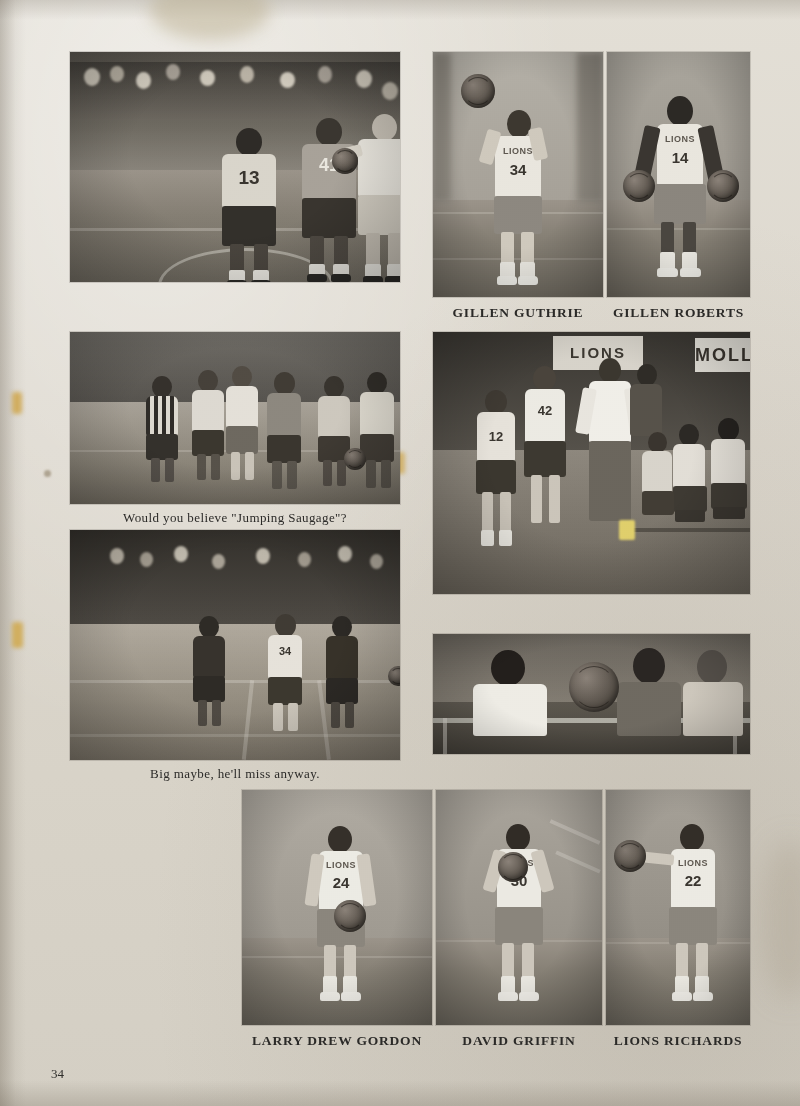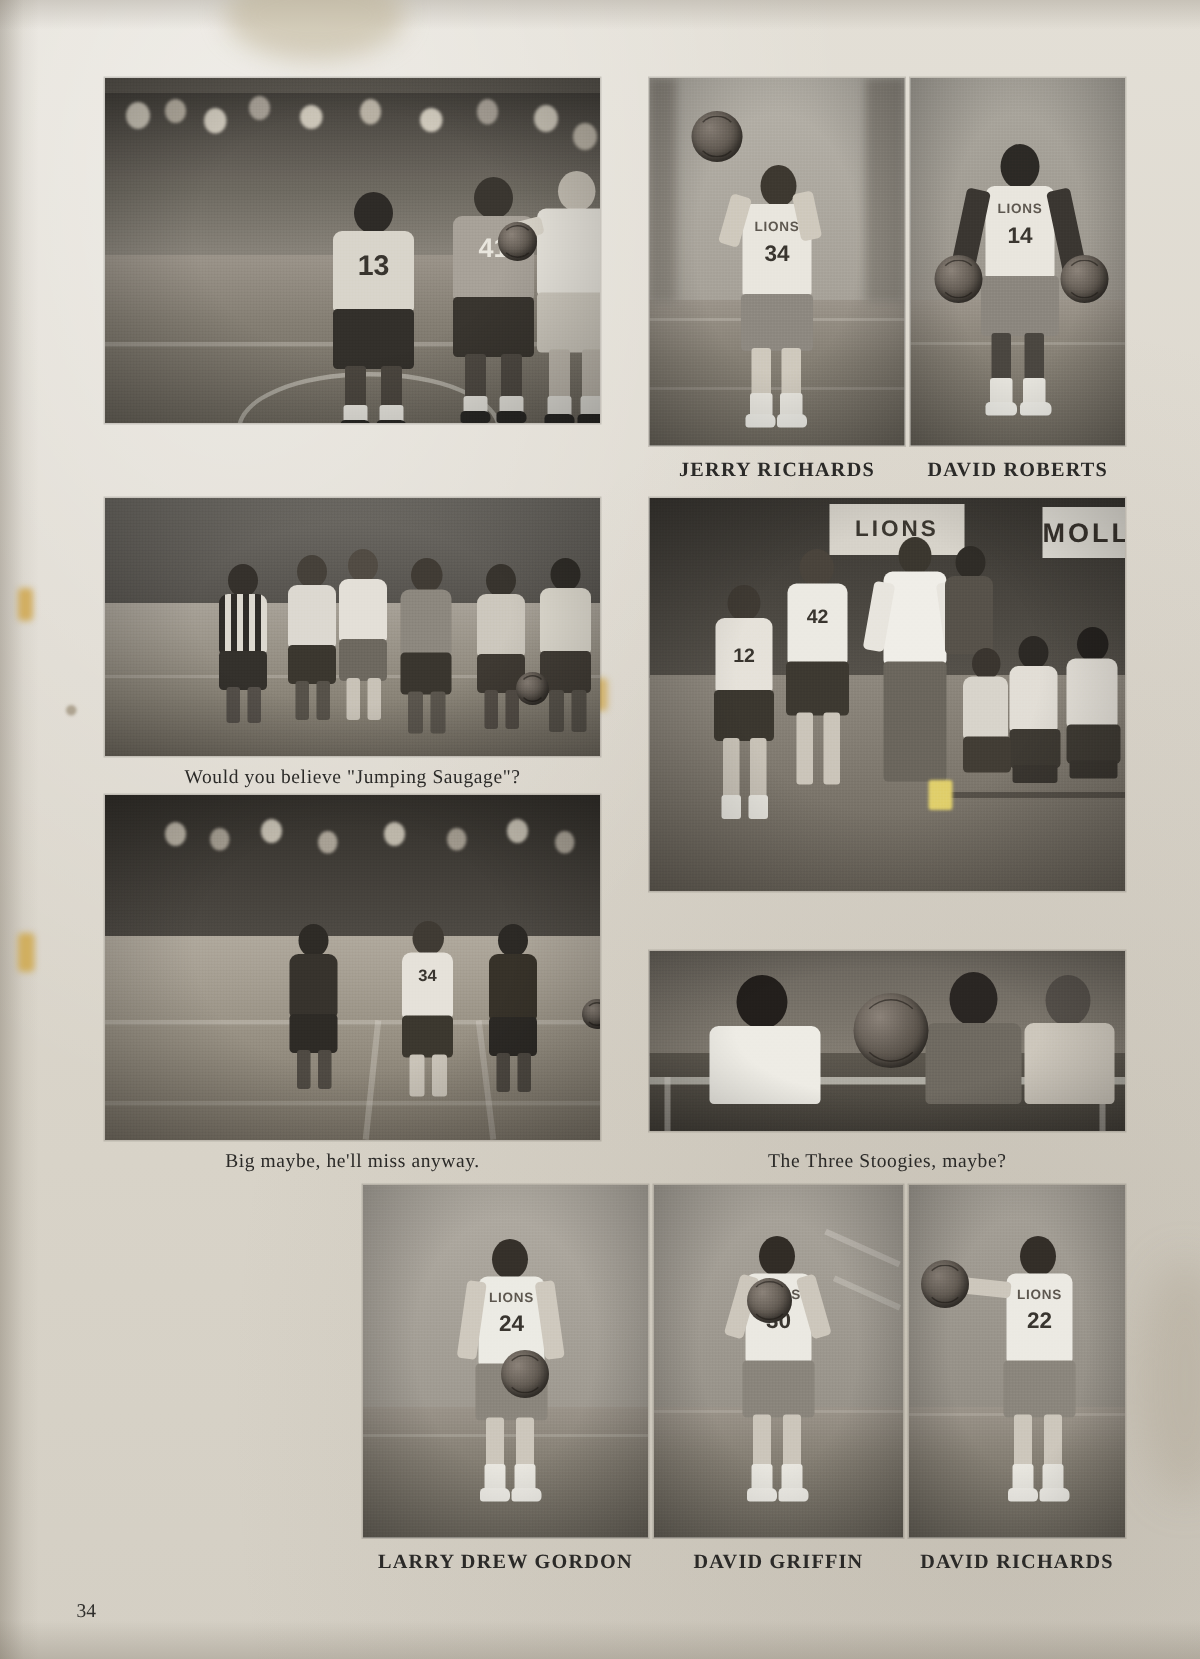--- a/index.html
+++ b/index.html
@@ -269,21 +269,21 @@
       <div class="jersey-num" style="left:10px; top:52px; width:46px; font-size:15px;">34</div>
     </div>
 
     <div class="ball" style="left:28px; top:22px; width:34px; height:34px;">
       <div class="seam"></div>
     </div>
 
     <div class="grain"></div>
     <div class="vign"></div>
   </div>
-  <div class="caption name" style="left:433px; top:305px; width:170px;">JERRY RICHARDS</div>
+  <div class="caption name" style="left:433px; top:305px; width:170px;">GILLEN GUTHRIE</div>
 
   <div class="photo" style="left:607px; top:52px; width:143px; height:245px;">
     <div class="wall" style="height:150px; background:linear-gradient(180deg,#aaa69d 0%,#9b968d 100%);"></div>
     <div class="floor" style="top:148px; height:97px;"></div>
     <div class="court-line" style="left:0; top:176px; width:143px; height:2px; opacity:.35;"></div>
 
     <div class="fig" style="left:36px; top:44px; width:74px; height:196px;">
       <div class="head" style="left:24px; top:0; width:26px; height:30px; background:#2c2925;"></div>
       <div class="torso" style="left:14px; top:28px; width:46px; height:62px; background:#e9e6de;"></div>
       <div class="shorts" style="left:11px; top:88px; width:52px; height:40px; background:#8b867e;"></div>
@@ -302,21 +302,21 @@
     <div class="ball" style="left:16px; top:118px; width:32px; height:32px;">
       <div class="seam"></div>
     </div>
     <div class="ball" style="left:100px; top:118px; width:32px; height:32px;">
       <div class="seam"></div>
     </div>
 
     <div class="grain"></div>
     <div class="vign"></div>
   </div>
-  <div class="caption name" style="left:607px; top:305px; width:143px;">DAVID ROBERTS</div>
+  <div class="caption name" style="left:607px; top:305px; width:143px;">GILLEN ROBERTS</div>
 
   <div class="photo" style="left:70px; top:332px; width:330px; height:172px;">
     <div class="wall dark" style="height:72px;"></div>
     <div class="floor" style="top:70px; height:102px; background:linear-gradient(180deg,#a8a298 0%,#8b8579 60%,#746e63 100%);"></div>
     <div class="court-line" style="left:0; top:118px; width:330px; height:2px; opacity:.4;"></div>
 
     <div class="fig" style="left:70px; top:44px; width:44px; height:110px;">
       <div class="head" style="left:12px; top:0; width:20px; height:22px; background:#35312c;"></div>
       <div class="torso" style="left:6px; top:20px; width:32px; height:40px; background:repeating-linear-gradient(90deg,#2f2c28 0 4px,#ddd9d0 4px 8px);"></div>
       <div class="shorts" style="left:6px; top:58px; width:32px; height:26px; background:#34312c;"></div>
@@ -512,21 +512,20 @@
       <div class="torso" style="left:2px; top:32px; width:60px; height:54px; background:#cdc7bc;"></div>
     </div>
 
     <div class="ball" style="left:136px; top:28px; width:50px; height:50px;">
       <div class="seam"></div>
     </div>
 
     <div class="grain"></div>
     <div class="vign"></div>
   </div>
-  <div class="caption" style="left:433px; top:766px; width:317px;">The Three Stoogies, maybe?</div>
 
   <div class="photo" style="left:242px; top:790px; width:190px; height:235px;">
     <div class="wall" style="height:150px; background:linear-gradient(180deg,#b0aba2 0%,#9f9a91 100%);"></div>
     <div class="floor" style="top:148px; height:87px;"></div>
     <div class="court-line" style="left:0; top:166px; width:190px; height:2px; opacity:.35;"></div>
 
     <div class="fig" style="left:66px; top:36px; width:66px; height:192px;">
       <div class="head" style="left:20px; top:0; width:24px; height:27px; background:#35302a;"></div>
       <div class="torso" style="left:11px; top:25px; width:44px; height:60px; background:#ecebe4;"></div>
       <div class="shorts" style="left:9px; top:83px; width:48px; height:38px; background:#8b867d;"></div>
@@ -604,17 +603,17 @@
       <div class="jersey-num" style="left:11px; top:49px; width:44px; font-size:15px;">22</div>
     </div>
 
     <div class="ball" style="left:8px; top:50px; width:32px; height:32px;">
       <div class="seam"></div>
     </div>
 
     <div class="grain"></div>
     <div class="vign"></div>
   </div>
-  <div class="caption name" style="left:606px; top:1033px; width:144px;">DAVID RICHARDS</div>
+  <div class="caption name" style="left:606px; top:1033px; width:144px;">LIONS RICHARDS</div>
 
   <div class="page-number">34</div>
 
 </div>
 
 </body></html>

